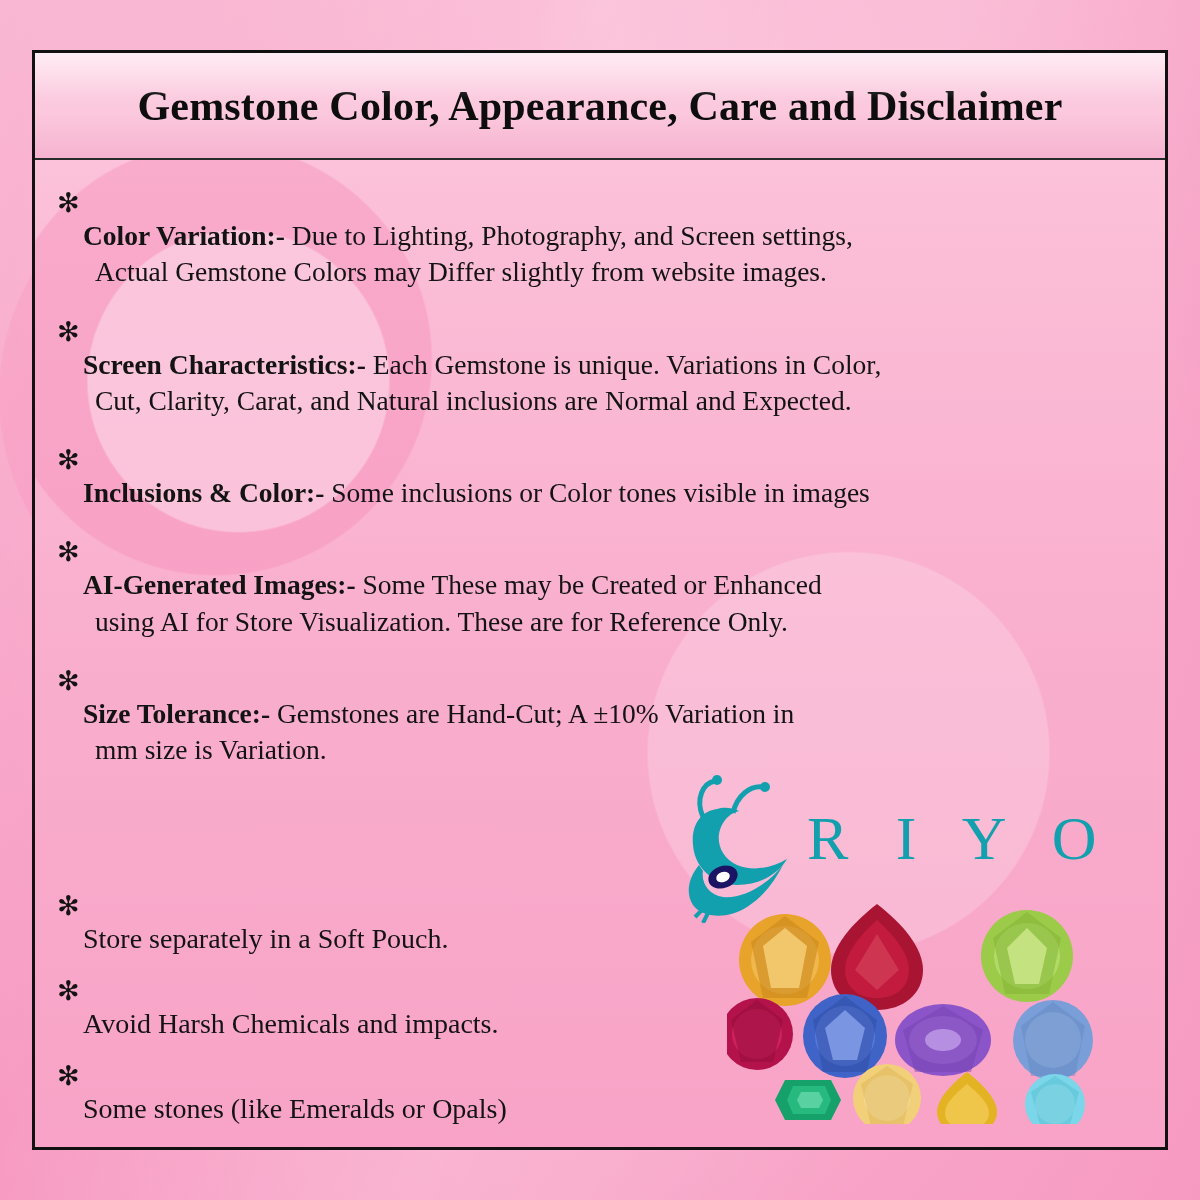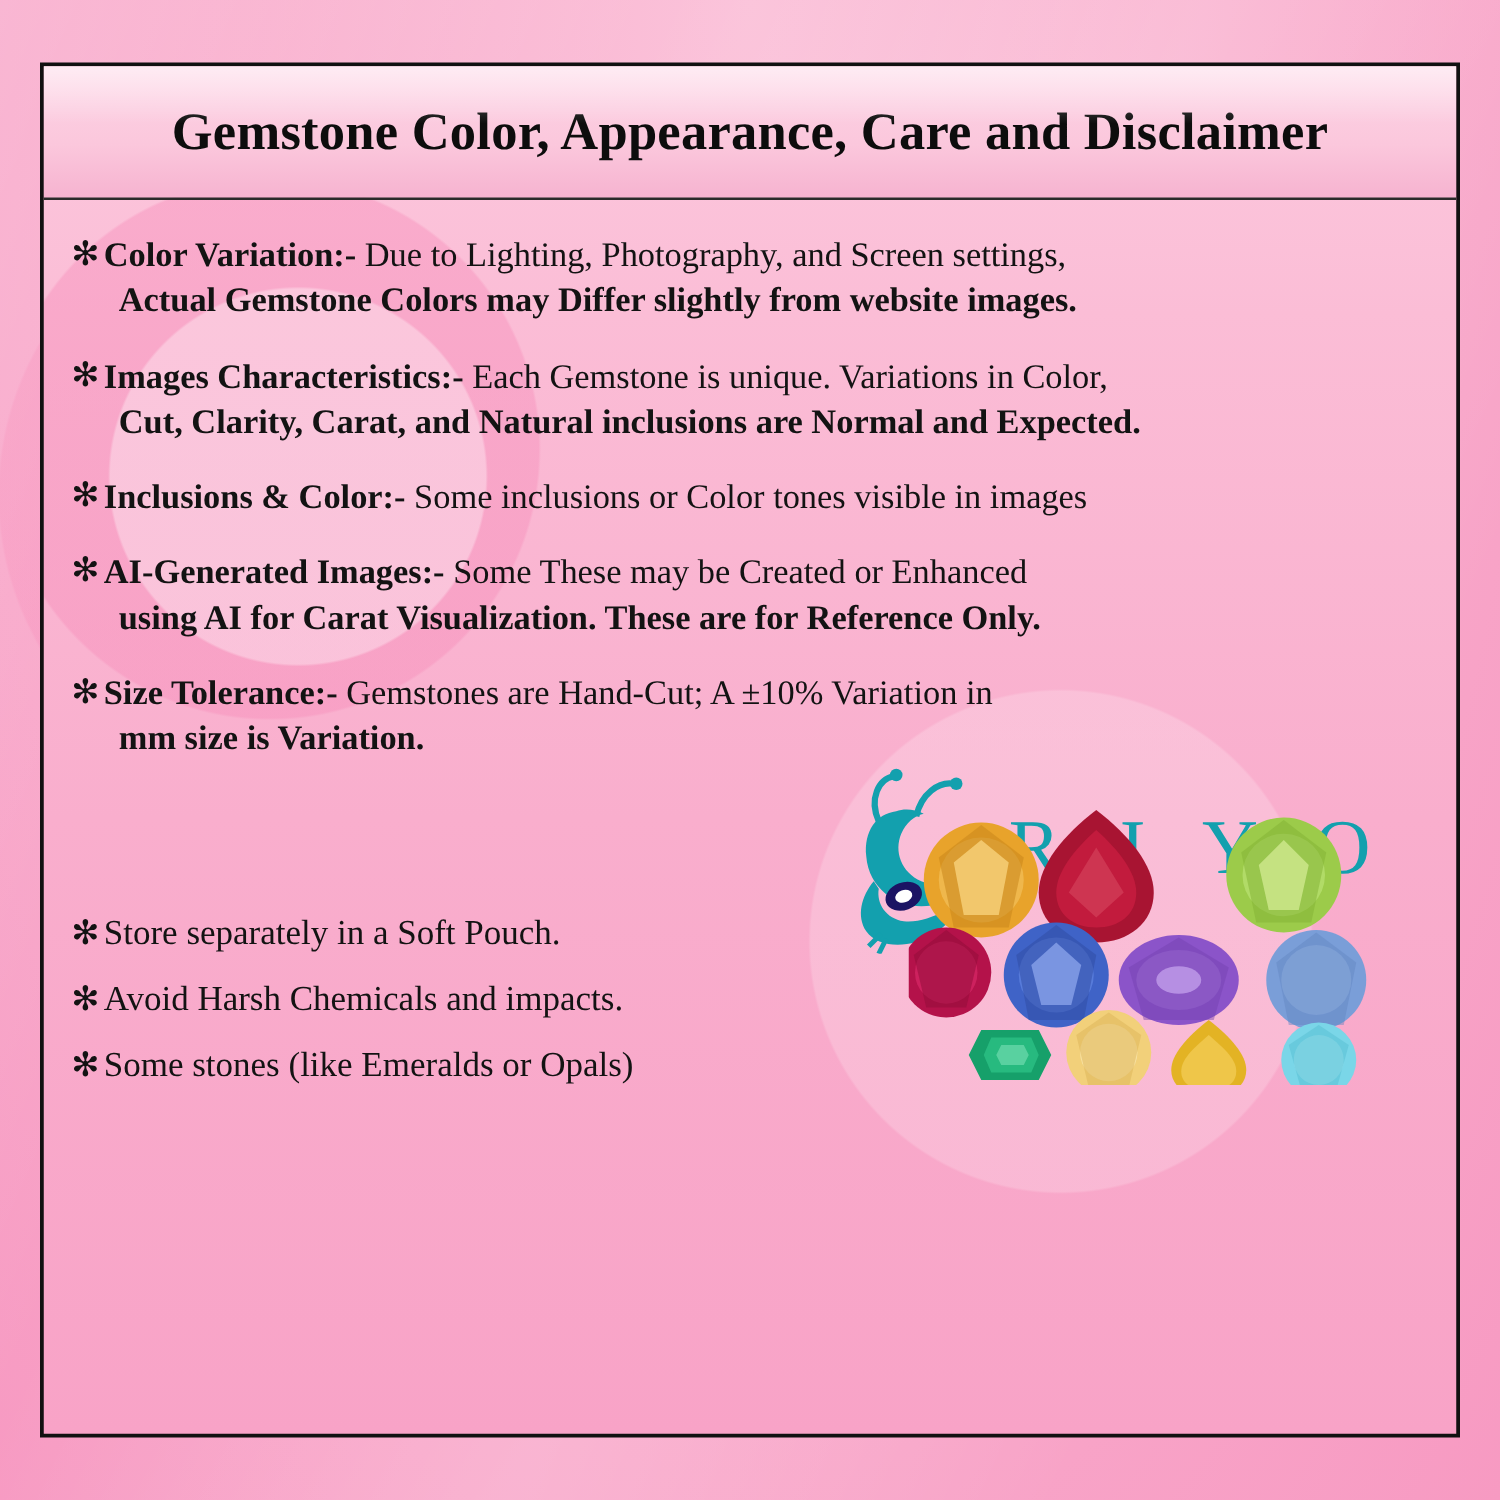--- a/index.html
+++ b/index.html
@@ -75,23 +75,23 @@
     font-size: 27.5px;
     line-height: 1.32;
   }
   .star {
     flex: 0 0 auto;
     width: 26px;
     font-size: 27px;
     line-height: 1.32;
     text-align: left;
   }
-  .btext { flex: 1 1 auto; }
+  .btext { flex: 1 1 auto; margin-top: 32px; }
   .btext b { font-weight: bold; }
-  .l2 { display: block; padding-left: 12px; font-weight: bold; }
+  .l2 { display: block; padding-left: 12px; }
 
   .care-row {
     position: relative;
     height: 86px;
     margin-top: 6px;
   }
   .care-title {
     position: absolute;
     left: 360px;
     top: 14px;
@@ -156,37 +156,37 @@
         <span class="star">✻</span>
         <span class="btext">
           <b>Color Variation:-</b><span> Due to Lighting, Photography, and Screen settings,</span>
           <span class="l2">Actual Gemstone Colors may Differ slightly from website images.</span>
         </span>
       </div>
 
       <div class="bullet">
         <span class="star">✻</span>
         <span class="btext">
-          <b>Images Characteristics:-</b><span> Each Gemstone is unique. Variations in Color,</span>
+          <b>Screen Characteristics:-</b><span> Each Gemstone is unique. Variations in Color,</span>
           <span class="l2">Cut, Clarity, Carat, and Natural inclusions are Normal and Expected.</span>
         </span>
       </div>
 
       <div class="bullet">
         <span class="star">✻</span>
         <span class="btext">
           <b>Inclusions &amp; Color:-</b><span> Some inclusions or Color tones visible in images</span>
         </span>
       </div>
 
       <div class="bullet">
         <span class="star">✻</span>
         <span class="btext">
           <b>AI-Generated Images:-</b><span> Some These may be Created or Enhanced</span>
-          <span class="l2">using AI for Carat Visualization. These are for Reference Only.</span>
+          <span class="l2">using AI for Store Visualization. These are for Reference Only.</span>
         </span>
       </div>
 
       <div class="bullet">
         <span class="star">✻</span>
         <span class="btext">
           <b>Size Tolerance:-</b><span> Gemstones are Hand-Cut; A ±10% Variation in</span>
           <span class="l2">mm size is Variation.</span>
         </span>
       </div>

